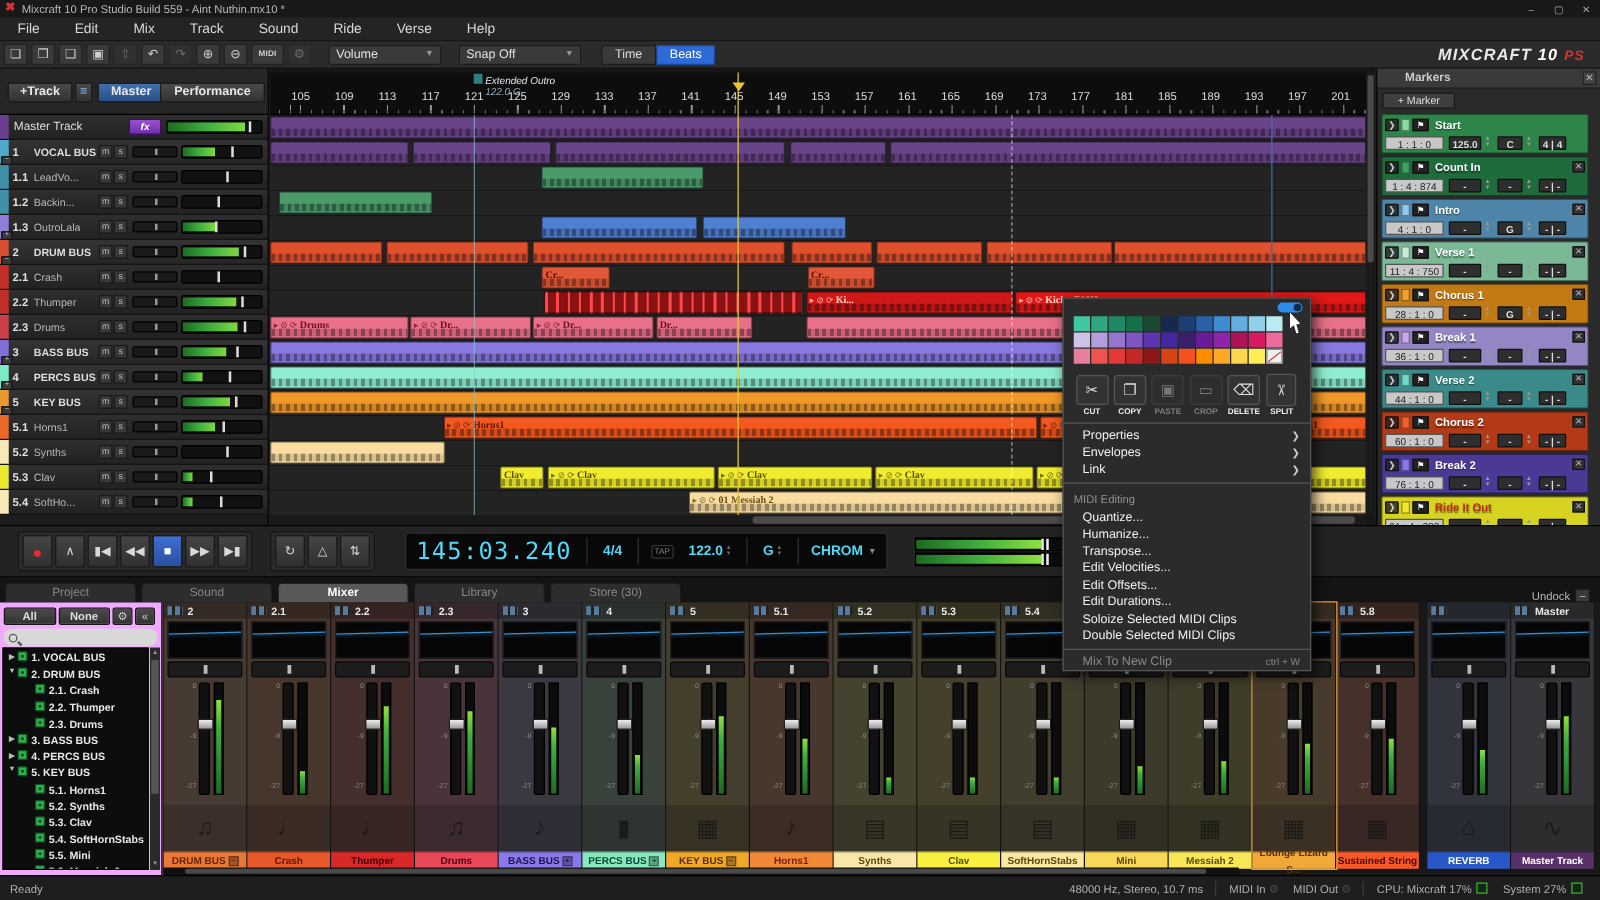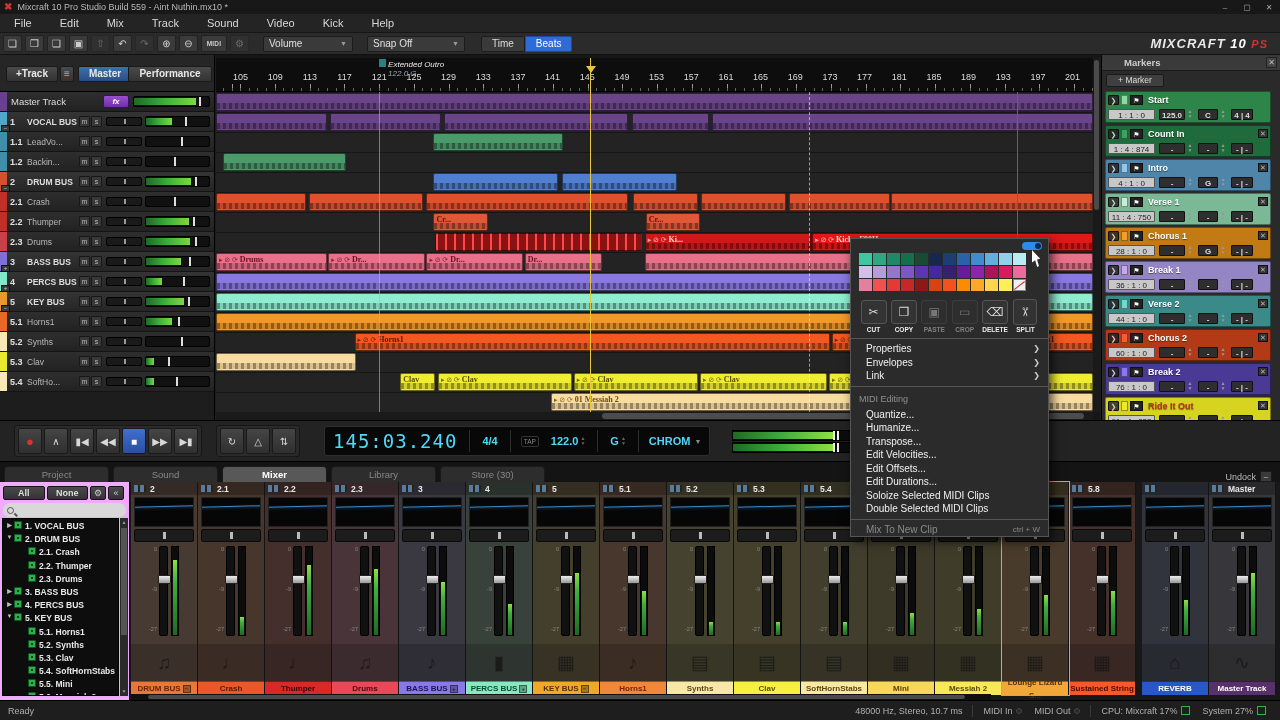--- a/index.html
+++ b/index.html
@@ -292,22 +292,22 @@
       <span class="winbtn">✕</span>
     </div>
   </div>
 
   <div id="menubar">
       <span class="menu-item">File</span>
       <span class="menu-item">Edit</span>
       <span class="menu-item">Mix</span>
       <span class="menu-item">Track</span>
       <span class="menu-item">Sound</span>
-      <span class="menu-item">Video</span>
-      <span class="menu-item">Kick</span>
+      <span class="menu-item">Ride</span>
+      <span class="menu-item">Verse</span>
       <span class="menu-item">Help</span>
     </div>
 
   <div id="toolbar">
     <span id="tool-icons" style="display:flex">
         <button class="tool-btn">❏</button>
         <button class="tool-btn">❒</button>
         <button class="tool-btn">❑</button>
         <button class="tool-btn">▣</button>
         <button class="tool-btn dim">⇧</button>
@@ -387,20 +387,36 @@
           <span class="tnum">1.2</span>
           <span class="tname">Backin...</span>
           <button class="ms">m</button>
           <button class="ms">s</button>
           <div class="tpan">
             <i></i>
           </div>
           <div class="tvol">
             <div class="fill" style="width: 0%;"></div>
             <div class="tick" style="left: 45%;"></div>
+          </div>
+        </div>
+        <div class="trow">
+          <div class="tcolor" style="background: rgb(143, 127, 216);">
+            <span class="tbadge">+</span>
+          </div>
+          <span class="tnum">1.3</span>
+          <span class="tname">OutroLala</span>
+          <button class="ms">m</button>
+          <button class="ms">s</button>
+          <div class="tpan">
+            <i></i>
+          </div>
+          <div class="tvol">
+            <div class="fill" style="width: 42%;"></div>
+            <div class="tick" style="left: 42%;"></div>
           </div>
         </div>
         <div class="trow bus">
           <div class="tcolor" style="background: rgb(216, 79, 47);">
             <span class="tbadge">−</span>
           </div>
           <span class="tnum">2</span>
           <span class="tname">DRUM BUS</span>
           <button class="ms">m</button>
           <button class="ms">s</button>

